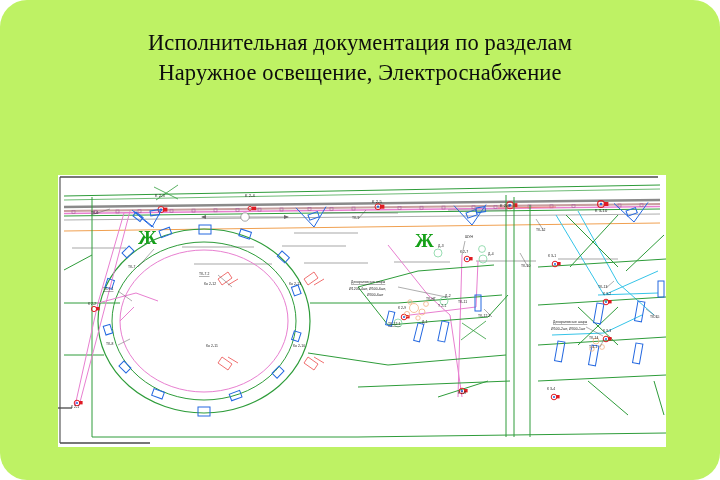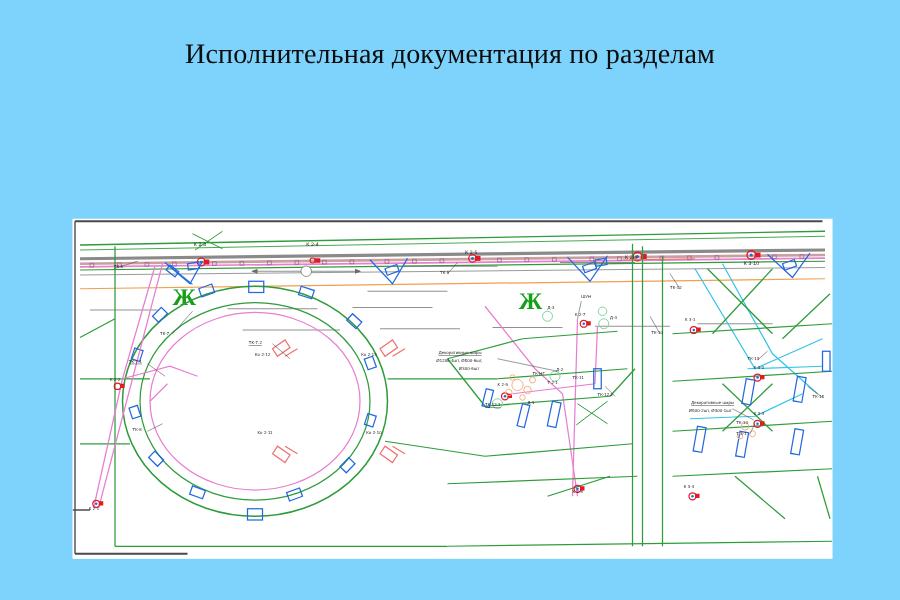--- a/index.html
+++ b/index.html
@@ -4,21 +4,21 @@
 <title>slide</title>
 <style>
   html,body{margin:0;padding:0;}
   body{
     width:720px;height:480px;
     background:#ffffff;
     font-family:"Liberation Serif", serif;
     overflow:hidden;
     position:relative;
   }
-  #slide{position:absolute;inset:0;background:#7dd3fc;}
+  #slide{position:absolute;inset:0;background:#bef264;border-radius:27px;}
 
   
   #title-block{
     position:absolute;
     left:0;top:28px;width:720px;
     text-align:center;
     color:#0d0d0d;
     font-size:22.5px;
     line-height:1.32;
     letter-spacing:.1px;
@@ -50,20 +50,21 @@
     font-weight:700;
   }
 </style>
 </head>
 <body>
 
 <div id="slide">
 
   <div id="title-block">
     <span class="tline">Исполнительная документация по разделам</span>
+    <span class="tline">Наружное освещение, Электроснабжение</span>
   </div>
 
   <div id="drawing-wrap">
     <svg id="cadsvg" viewBox="0 0 608 272" xmlns="http://www.w3.org/2000/svg">
 
       <rect x="0" y="0" width="608" height="272" fill="#ffffff"></rect>
 
       <g stroke="#4a4a4a" fill="none">
         <line x1="2" y1="2" x2="600" y2="2" stroke-width="1.6"></line>
         <line x1="2" y1="2" x2="2" y2="268" stroke-width="1.1"></line>

